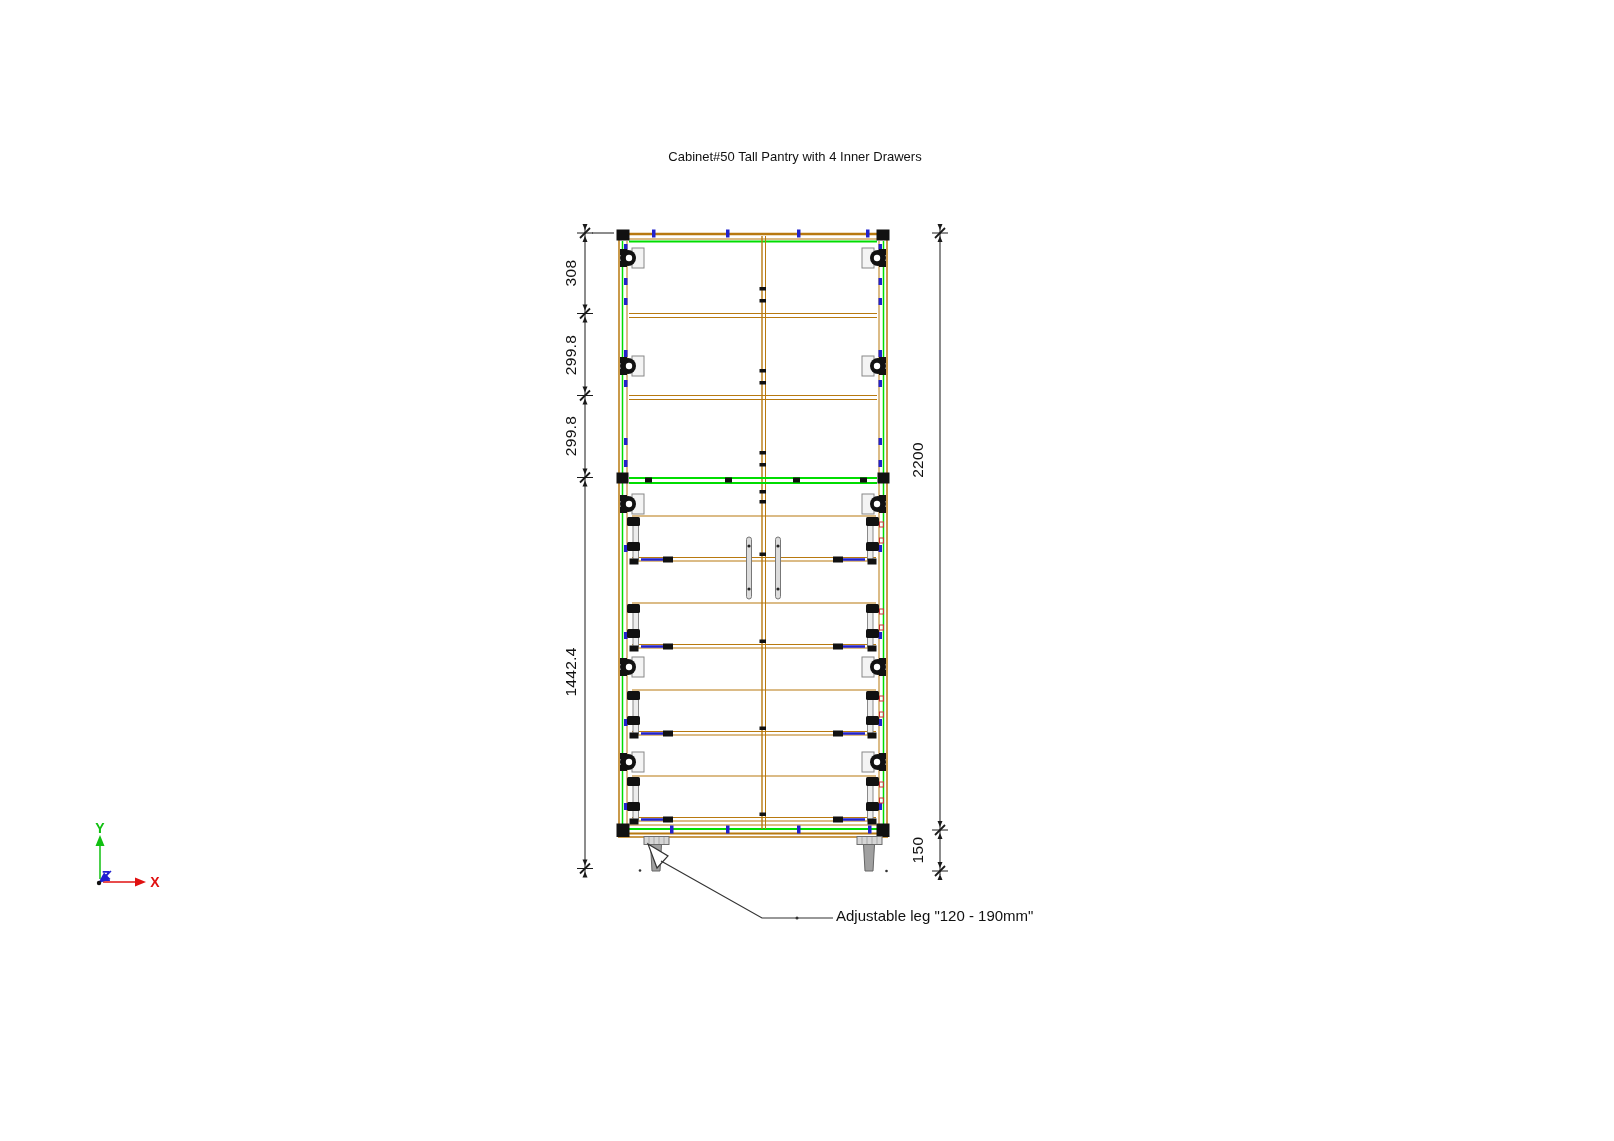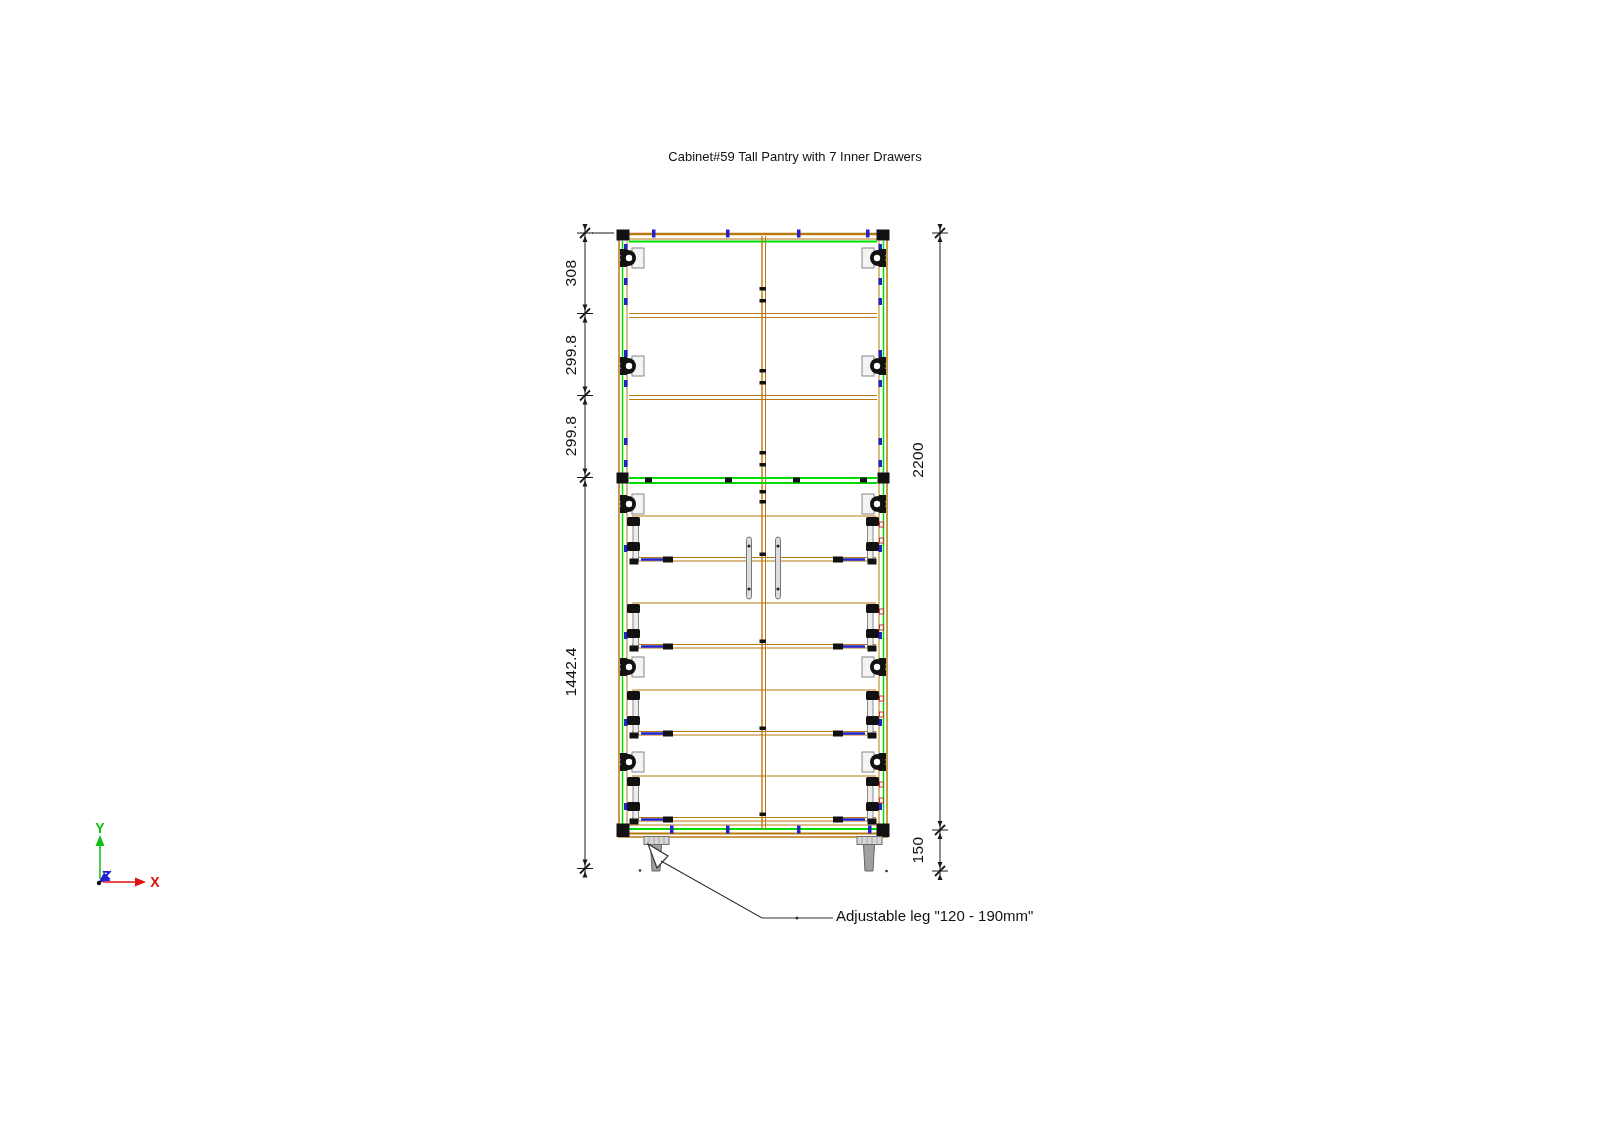--- a/index.html
+++ b/index.html
@@ -259,21 +259,21 @@
       <polygon points="146,882 135,877.5 135,886.5" fill="#e01010"></polygon>
     </g>
     <g>
       <line x1="111" y1="871" x2="102" y2="880" stroke="#2020d0" stroke-width="1.5"></line>
       <polygon points="98,883.5 104,872.5 110.5,879" fill="#2020d0"></polygon>
     </g>
     <circle cx="99" cy="883" r="2.2" fill="#111"></circle>
   </g>
 </svg>
 
-<div class="txt title">Cabinet#59 Tall Pantry with 7 Inner Drawers</div>
+<div class="txt title">Cabinet#50 Tall Pantry with 4 Inner Drawers</div>
 
 <div class="txt dim" style="left:571px;top:273px;">308</div>
 <div class="txt dim" style="left:571px;top:355px;">299.8</div>
 <div class="txt dim" style="left:571px;top:436px;">299.8</div>
 <div class="txt dim" style="left:571px;top:672px;">1442.4</div>
 <div class="txt dim" style="left:918px;top:460px;">2200</div>
 <div class="txt dim" style="left:918px;top:850px;">150</div>
 
 <div class="txt ann">Adjustable leg "120 - 190mm"</div>
 

